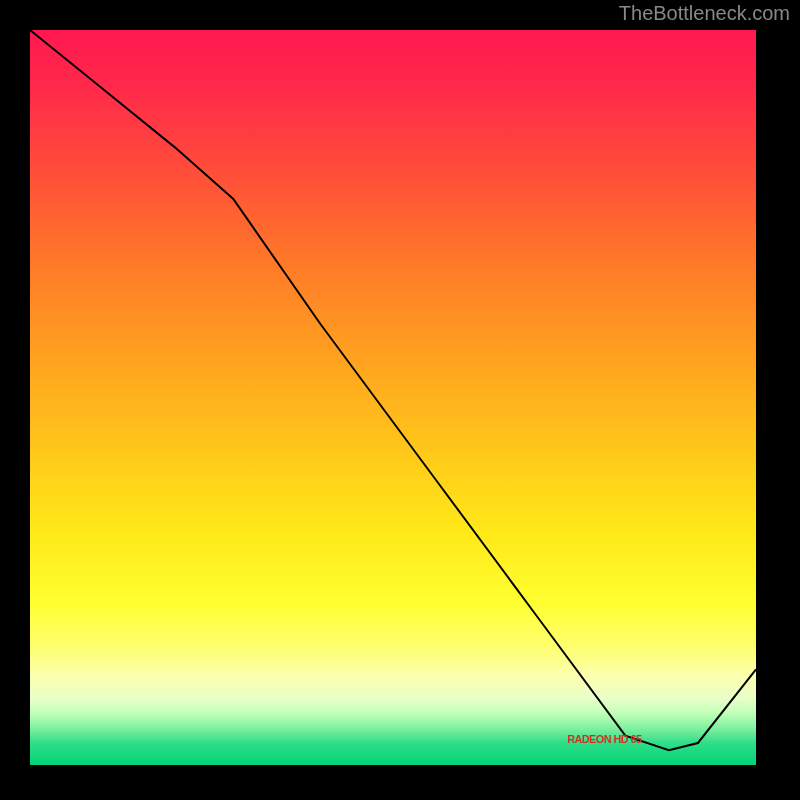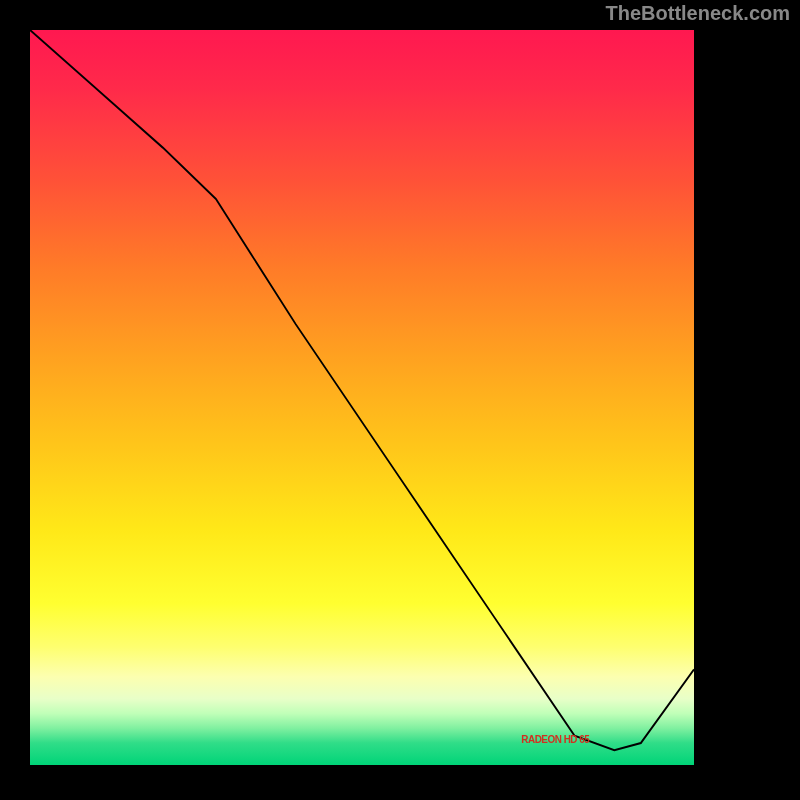--- a/index.html
+++ b/index.html
@@ -10,28 +10,28 @@
     position: relative;
     font-family: Arial, sans-serif;
     overflow: hidden;
   }
   .watermark {
     position: absolute;
     top: 2px;
     right: 10px;
     color: #888;
     font-size: 20px;
-    font-weight: 700;
+    font-weight: 400;
     z-index: 10;
   }
   .plot-area {
     position: absolute;
     left: 30px;
     top: 30px;
-    width: 664px;
+    width: 726px;
     height: 735px;
     overflow: hidden;
   }
   .gradient-bg {
     position: absolute;
     left: 0;
     top: 0;
     width: 100%;
     height: 100%;
     background: linear-gradient(to bottom,

